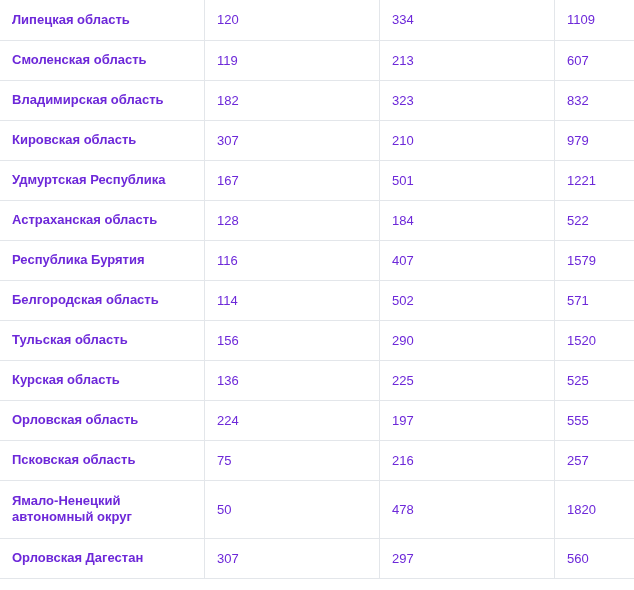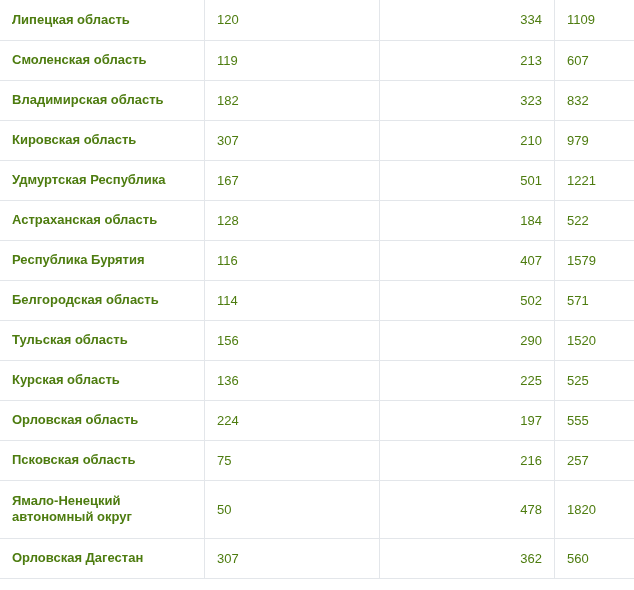--- a/index.html
+++ b/index.html
@@ -16,41 +16,41 @@
   table.region-table {
     border-collapse: collapse;
     width: 634px;
     table-layout: fixed;
   }
   table.region-table td {
     border-bottom: 1px solid #e3e6ea;
     border-right: 1px solid #e3e6ea;
     padding: 0 12px;
     font-size: 13px;
-    color: #4d7c0f;
+    color: #6d28d9;
     vertical-align: middle;
     background: #ffffff;
   }
   table.region-table tr td:last-child {
     border-right: none;
   }
   td.region-name {
     width: 180px;
     font-weight: bold;
     color: #2b2f33;
     line-height: 16px;
     padding-top: 8px;
     padding-bottom: 8px;
   }
   td.num {
     color: #4a4f54;
     font-weight: normal;
   }
   td.c1 { width: 150px; }
-  td.c2 { width: 150px; text-align: right; }
+  td.c2 { width: 150px; }
   td.c3 { width: 80px; }
   tr.row { height: 40px; }
   tr.row-tall { height: 58px; }
 </style>
 </head>
 <body>
 
 <table class="region-table">
   <tbody>
 
@@ -154,19 +154,19 @@
       <td class="region-name">Ямало-Ненецкий автономный округ</td>
       <td class="num c1">50</td>
       <td class="num c2">478</td>
       <td class="num c3">1820</td>
 
     </tr>
 
     <tr class="row">
       <td class="region-name">Орловская Дагестан</td>
       <td class="num c1">307</td>
-      <td class="num c2">362</td>
+      <td class="num c2">297</td>
       <td class="num c3">560</td>
 
     </tr>
 
   </tbody>
 </table>
 
 </body></html>

